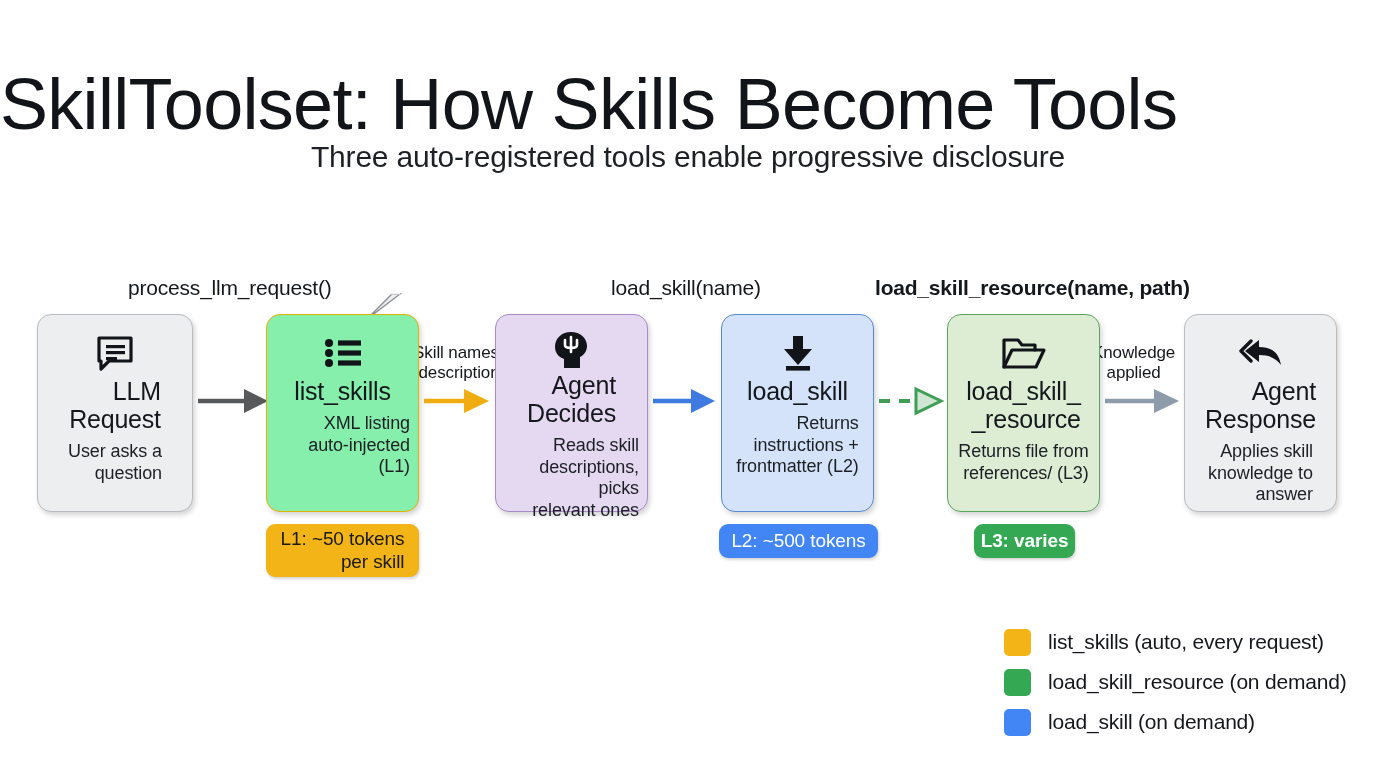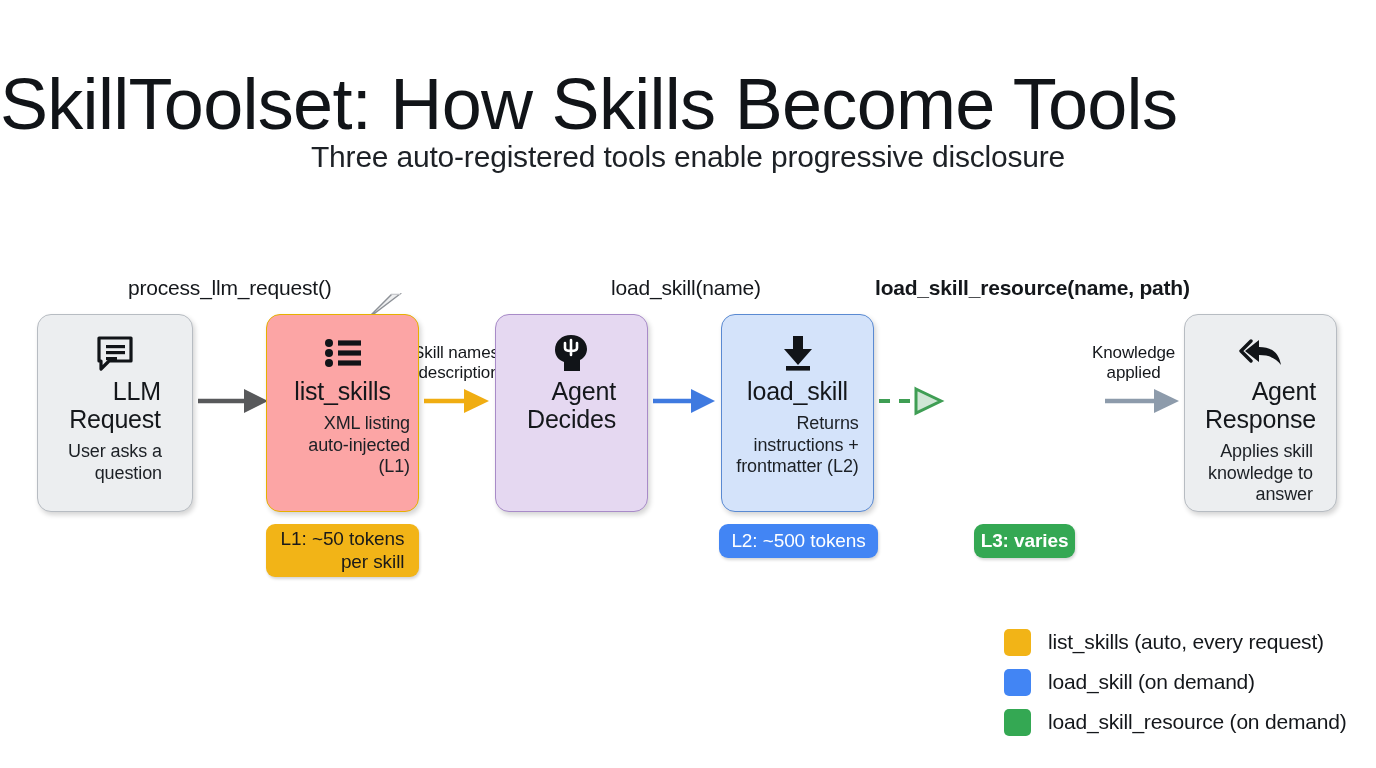--- a/index.html
+++ b/index.html
@@ -43,21 +43,21 @@
     color: #14171b; margin-top: 2px; letter-spacing: -0.2px;
   }
   .node-sub {
     font-size: 18px; font-weight: 400; line-height: 1.2;
     color: #1c2025; margin-top: 8px; padding: 0 8px;
     letter-spacing: -0.1px;
   }
 
   #n-llm       { left: 37px;  top: 314px; width: 156px; height: 198px; }
   #n-list      { left: 266px; top: 314px; width: 153px; height: 198px;
-                 background: #fca5a5; border-color: #e6b000; }
+                 background: #86efac; border-color: #e6b000; }
   #n-agentdec  { left: 495px; top: 314px; width: 153px; height: 198px;
                  background: #e5d8f1; border-color: #a88bc8; }
   #n-loadskill { left: 721px; top: 314px; width: 153px; height: 198px;
                  background: #d4e3fa; border-color: #5a8ad2; }
   #n-loadres   { left: 947px; top: 314px; width: 153px; height: 198px;
                  background: #dcedd4; border-color: #5da463; }
   #n-resp      { left: 1184px; top: 314px; width: 153px; height: 198px; }
 
   
   .badge {
@@ -206,40 +206,61 @@
       <svg width="36" height="38" viewBox="0 0 36 38">
         <path d="M10 37 V28 C4 26 1 21 1 16 C1 7 8 1 17 1 C26 1 33 7 33 15
                  C33 20 30 24 26 26 V37 Z" fill="#111418"></path>
         <path d="M17 6 V21 M11 9 V14 C11 18 23 18 23 14 V9" stroke="#ffffff" stroke-width="2.6" fill="none" stroke-linecap="round"></path>
       </svg>
     </div>
     <div class="node-title">
       <div>Agent</div>
       <div>Decides</div>
     </div>
+    <div class="node-sub">
+      <div>Reads skill</div>
+      <div>descriptions, picks</div>
+      <div>relevant ones</div>
+    </div>
   </div>
 
   <div class="node" id="n-loadskill">
     <div class="ico">
       <svg width="36" height="38" viewBox="0 0 36 38">
         <rect x="13" y="2" width="10" height="15" fill="#111418"></rect>
         <polygon points="4,15 32,15 18,31" fill="#111418"></polygon>
         <rect x="6" y="32" width="24" height="4.6" fill="#111418"></rect>
       </svg>
     </div>
     <div class="node-title">
       <div>load_skill</div>
     </div>
     <div class="node-sub">
       <div>Returns</div>
       <div>instructions +</div>
       <div>frontmatter (L2)</div>
     </div>
   </div>
 
+  <div class="node" id="n-loadres">
+    <div class="ico">
+      <svg width="44" height="34" viewBox="0 0 44 34">
+        <path d="M2 31 V4 H16 L20 9 H33 V14" fill="none" stroke="#111418" stroke-width="3.2" stroke-linejoin="round" stroke-linecap="round"></path>
+        <path d="M2 31 L10 14 H42 L34 31 Z" fill="none" stroke="#111418" stroke-width="3.2" stroke-linejoin="round"></path>
+      </svg>
+    </div>
+    <div class="node-title">
+      <div>load_skill_</div>
+      <div>_resource</div>
+    </div>
+    <div class="node-sub">
+      <div>Returns file from</div>
+      <div>references/ (L3)</div>
+    </div>
+  </div>
 
   <div class="node" id="n-resp">
     <div class="ico">
       <svg width="44" height="32" viewBox="0 0 44 32">
         <path d="M20 3 L6 14 L20 25 V18 C30 18 37 21 42 28 C40 16 33 10 20 10 Z" fill="#111418"></path>
         <path d="M12 4 L2 14 L12 24" fill="none" stroke="#111418" stroke-width="3.4" stroke-linecap="round" stroke-linejoin="round"></path>
       </svg>
     </div>
     <div class="node-title">
       <div>Agent</div>
@@ -260,22 +281,22 @@
   </div>
   <div class="badge" id="b-l2">L2: ~500 tokens</div>
   <div class="badge" id="b-l3">L3: varies</div>
 
   <div id="legend">
     <div class="legend-row">
       <span class="legend-swatch" style="background: rgb(242, 180, 23);"></span>
       <span class="legend-text">list_skills (auto, every request)</span>
     </div>
     <div class="legend-row">
+      <span class="legend-swatch" style="background: rgb(52, 168, 83);"></span>
+      <span class="legend-text">load_skill_resource (on demand)</span>
+    </div>
+    <div class="legend-row">
       <span class="legend-swatch" style="background: rgb(66, 133, 244);"></span>
       <span class="legend-text">load_skill (on demand)</span>
     </div>
-    <div class="legend-row">
-      <span class="legend-swatch" style="background: rgb(52, 168, 83);"></span>
-      <span class="legend-text">load_skill_resource (on demand)</span>
-    </div>
   </div>
 
 </div>
 
 </body></html>

